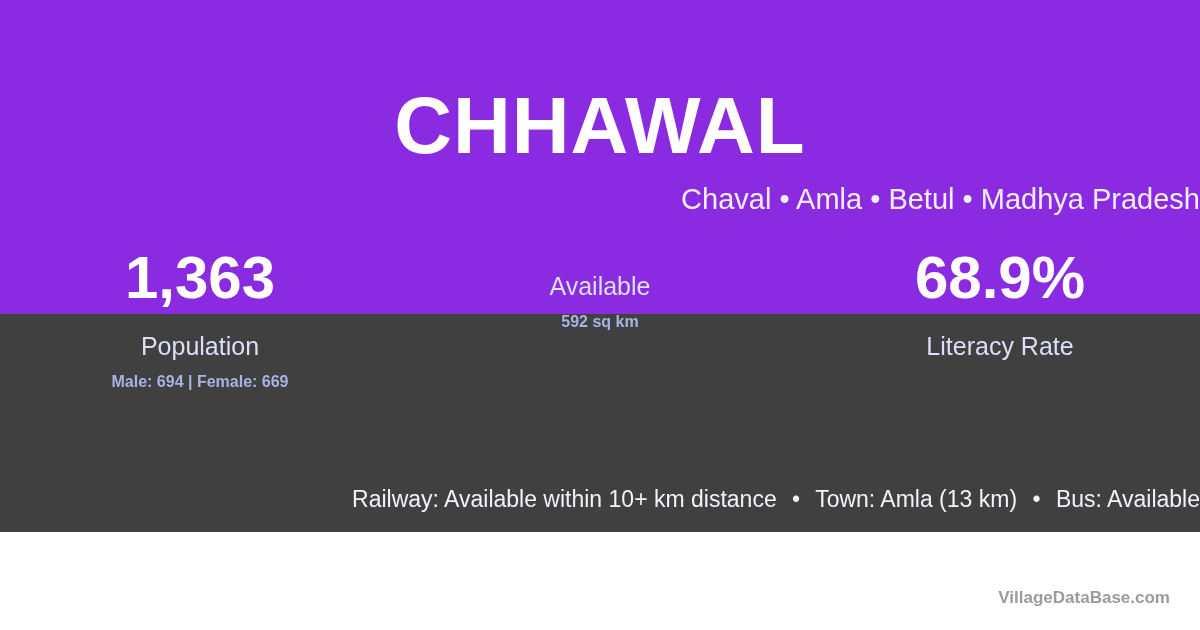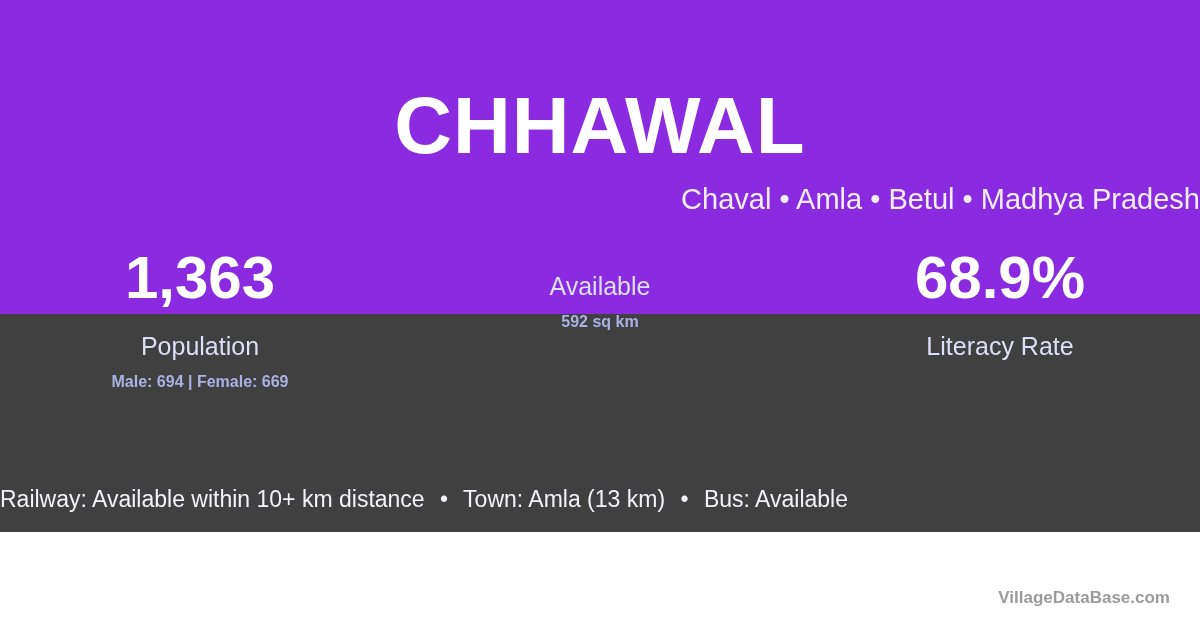--- a/index.html
+++ b/index.html
@@ -81,21 +81,21 @@
     font-weight:700;
     color:#aab2e3;
     line-height:1.1;
   }
 
   
   .facilities {
     position:absolute;
     top:486px; left:0;
     width:1200px;
-    text-align:left;
+    text-align:right;
     font-size:23px;
     font-weight:400;
     color:#f2f2fb;
     line-height:1.2;
     white-space:nowrap;
   }
   .facilities .sep { padding:0 9px; }
 
   
   .watermark {

